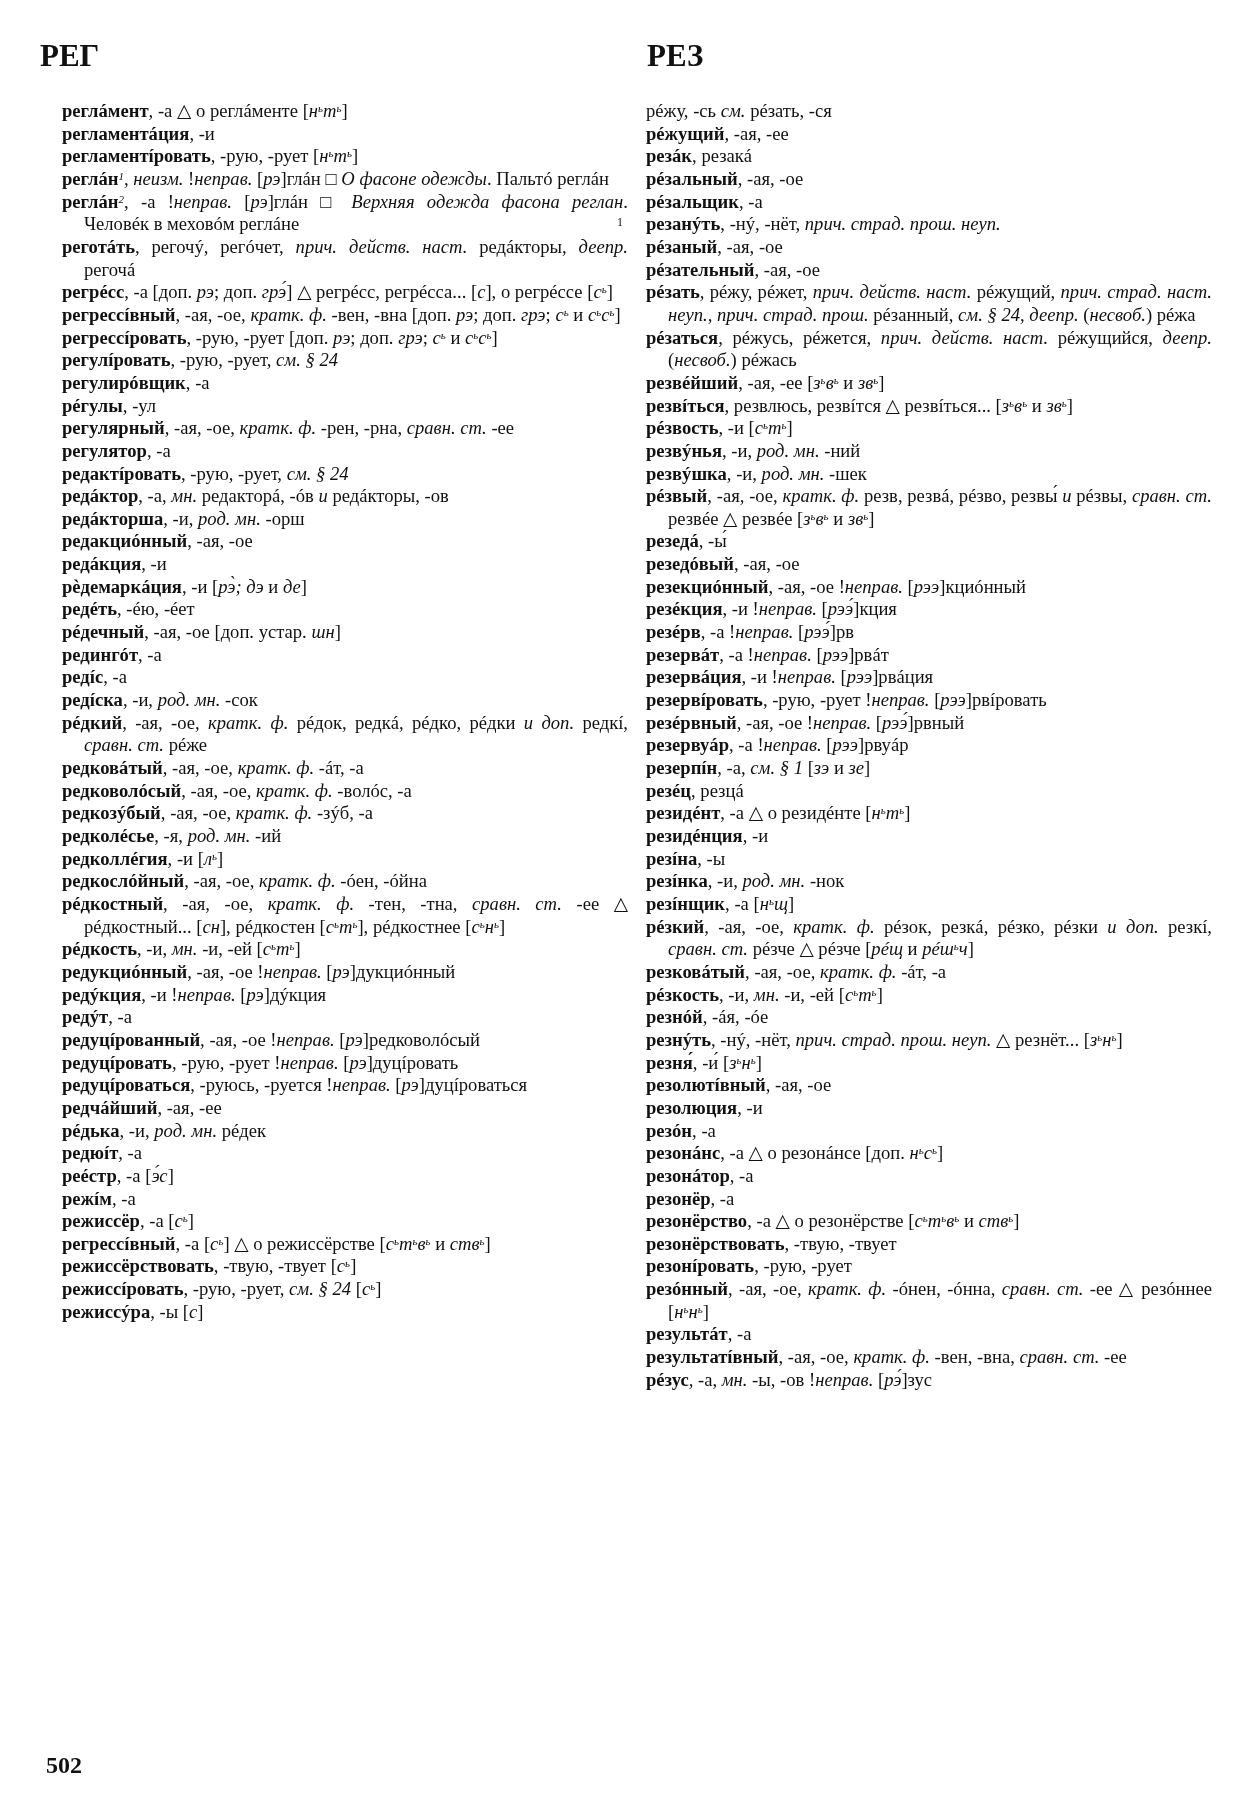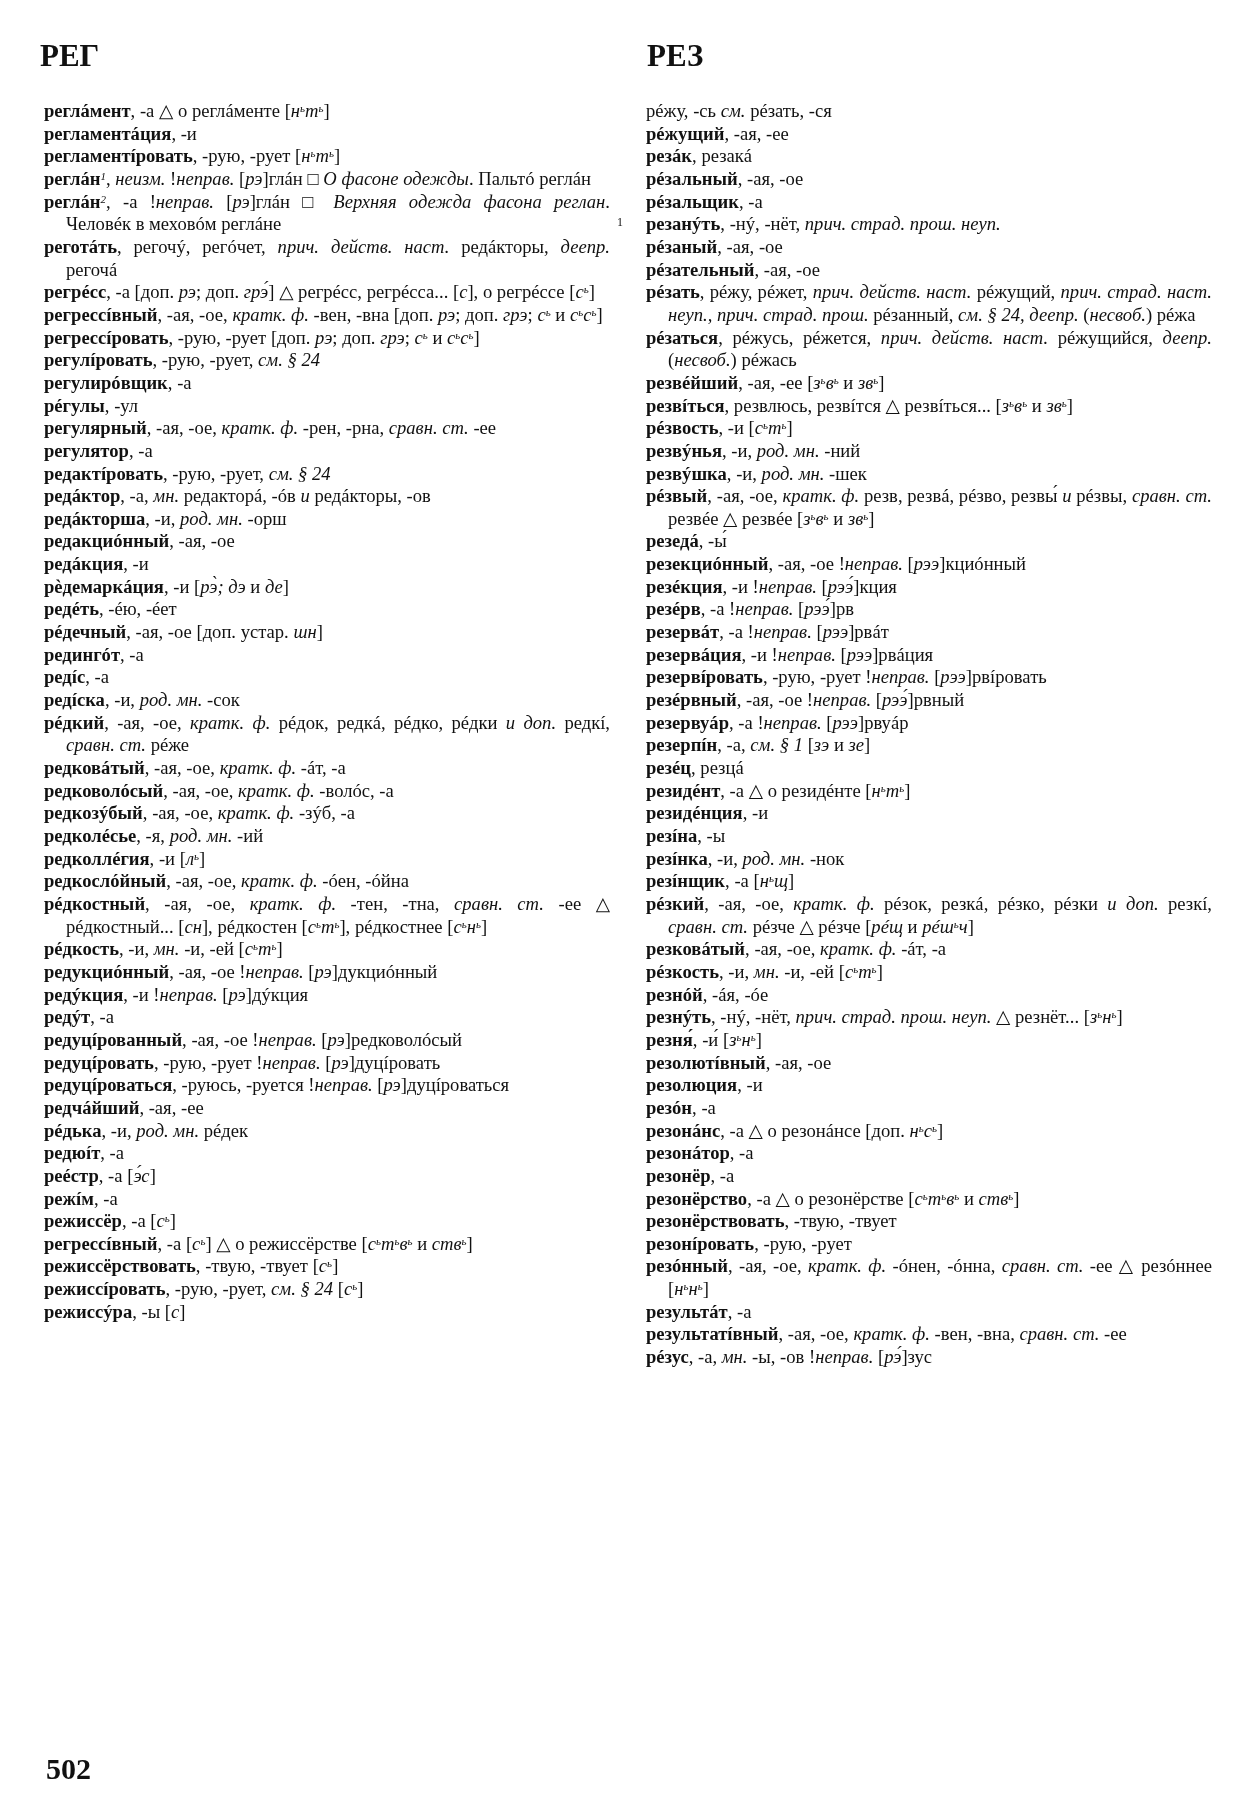--- a/index.html
+++ b/index.html
@@ -3,27 +3,27 @@
 <meta charset="utf-8">
 <style>
   html, body { margin:0; padding:0; background:#ffffff; }
   body { width:1253px; height:1800px; position:relative; overflow:hidden;
          font-family:"Liberation Serif","DejaVu Serif",serif; color:#111; }
   .running-head { position:absolute; top:38px; font-size:31px; font-weight:bold;
          font-family:"Liberation Serif",serif; letter-spacing:0px; }
   #head-left { left:40px; }
   #head-right { left:647px; }
   .column { position:absolute; top:100px; width:566px; font-size:18.6px; line-height:22.65px; }
-  #col-left { left:44px;font-family:Liberation Serif, serif; }
+  #col-left { left:62px; }
   #col-right { left:646px; }
   .entry { text-indent:-22px; padding-left:22px; text-align:justify; text-align-last:left; }
   .entry .hw { font-weight:bold; }
   .entry i { font-style:italic; }
   .entry sup { font-size:11px; line-height:0; vertical-align:5px; font-style:italic; }
-  .page-number { position:absolute; left:46px; top:1752px; font-size:30px; font-weight:bold; }
+  .page-number { position:absolute; left:46px; top:1752px; font-size:24px; font-weight:bold; }
   .stray-mark { position:absolute; left:617px; top:215px; font-size:12px; }
 </style>
 </head>
 <body>
 
 <div>
   <div id="head-left" class="running-head">РЕГ</div>
   <div id="head-right" class="running-head">РЕЗ</div>
 
   <div id="col-left" class="column">
@@ -89,20 +89,21 @@
       <div class="entry"><span class="hw">рéзательный</span><span>, -ая, -ое</span></div>
       <div class="entry"><span class="hw">рéзать</span><span>, рéжу, рéжет, </span><i>прич. действ. наст.</i><span> рéжущий, </span><i>прич. страд. наст. неуп., прич. страд. прош.</i><span> рéзанный, </span><i>см. § 24, деепр.</i><span> (</span><i>несвоб.</i><span>) рéжа</span></div>
       <div class="entry"><span class="hw">рéзаться</span><span>, рéжусь, рéжется, </span><i>прич. действ. наст.</i><span> рéжущийся, </span><i>деепр.</i><span> (</span><i>несвоб.</i><span>) рéжась</span></div>
       <div class="entry"><span class="hw">резвéйший</span><span>, -ая, -ее [</span><i>з</i><sup>ь</sup><i>в</i><sup>ь</sup><span> и </span><i>зв</i><sup>ь</sup><span>]</span></div>
       <div class="entry"><span class="hw">резвíться</span><span>, резвлюсь, резвíтся △ резвíться... [</span><i>з</i><sup>ь</sup><i>в</i><sup>ь</sup><span> и </span><i>зв</i><sup>ь</sup><span>]</span></div>
       <div class="entry"><span class="hw">рéзвость</span><span>, -и [</span><i>с</i><sup>ь</sup><i>т</i><sup>ь</sup><span>]</span></div>
       <div class="entry"><span class="hw">резвýнья</span><span>, -и, </span><i>род. мн.</i><span> -ний</span></div>
       <div class="entry"><span class="hw">резвýшка</span><span>, -и, </span><i>род. мн.</i><span> -шек</span></div>
       <div class="entry"><span class="hw">рéзвый</span><span>, -ая, -ое, </span><i>кратк. ф.</i><span> резв, резвá, рéзво, резвы́ </span><i>и</i><span> рéзвы, </span><i>сравн. ст.</i><span> резвéе △ резвéе [</span><i>з</i><sup>ь</sup><i>в</i><sup>ь</sup><span> и </span><i>зв</i><sup>ь</sup><span>]</span></div>
       <div class="entry"><span class="hw">резедá</span><span>, -ы́</span></div>
+      <div class="entry"><span class="hw">резедóвый</span><span>, -ая, -ое</span></div>
       <div class="entry"><span class="hw">резекциóнный</span><span>, -ая, -ое !</span><i>неправ.</i><span> [</span><i>рээ</i><span>]кциóнный</span></div>
       <div class="entry"><span class="hw">резéкция</span><span>, -и !</span><i>неправ.</i><span> [</span><i>рээ́</i><span>]кция</span></div>
       <div class="entry"><span class="hw">резéрв</span><span>, -а !</span><i>неправ.</i><span> [</span><i>рээ́</i><span>]рв</span></div>
       <div class="entry"><span class="hw">резервáт</span><span>, -а !</span><i>неправ.</i><span> [</span><i>рээ</i><span>]рвáт</span></div>
       <div class="entry"><span class="hw">резервáция</span><span>, -и !</span><i>неправ.</i><span> [</span><i>рээ</i><span>]рвáция</span></div>
       <div class="entry"><span class="hw">резервíровать</span><span>, -рую, -рует !</span><i>неправ.</i><span> [</span><i>рээ</i><span>]рвíровать</span></div>
       <div class="entry"><span class="hw">резéрвный</span><span>, -ая, -ое !</span><i>неправ.</i><span> [</span><i>рээ́</i><span>]рвный</span></div>
       <div class="entry"><span class="hw">резервуáр</span><span>, -а !</span><i>неправ.</i><span> [</span><i>рээ</i><span>]рвуáр</span></div>
       <div class="entry"><span class="hw">резерпíн</span><span>, -а, </span><i>см. § 1</i><span> [</span><i>зэ</i><span> и </span><i>зе</i><span>]</span></div>
       <div class="entry"><span class="hw">резéц</span><span>, резцá</span></div>

